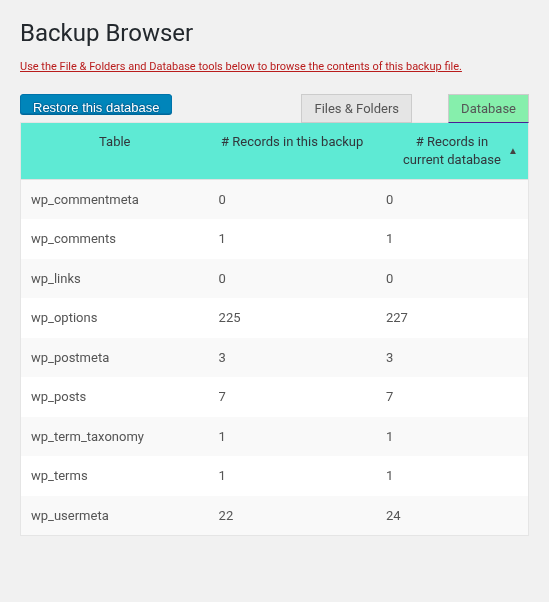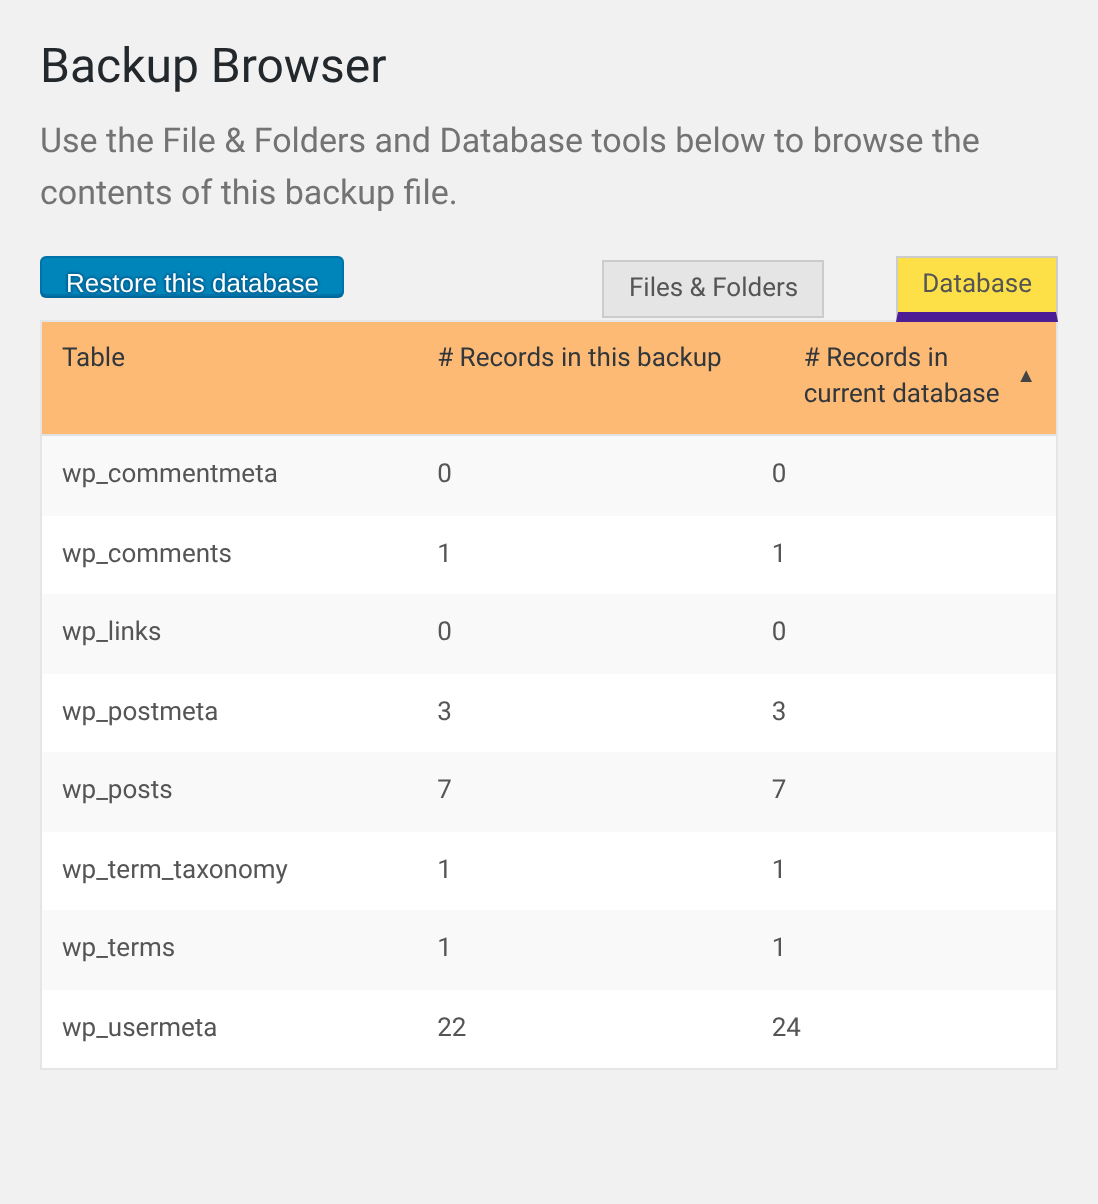--- a/index.html
+++ b/index.html
@@ -20,24 +20,25 @@
       background: #f1f1f1;
     }
     h2.page-title {
       font-size: 24px;
       font-weight: 400;
       color: #23282d;
       margin: 0 0 8px 0;
       padding: 9px 0 4px 0;
     }
     p.description {
-      font-size: 17px;
-      color: #737373;
+      font-size: 11px;
+      color: #b91c1c;
       margin: 0 0 18px 0;
       line-height: 1.5;
+      text-decoration: underline;
     }
     .top-row {
       display: flex;
       justify-content: space-between;
       align-items: flex-start;
       margin-bottom: 0;
     }
     .button-primary {
       display: inline-block;
       background: #0085ba;
@@ -61,46 +62,46 @@
       border-bottom: 1px solid #ccc;
       background: #e5e5e5;
       color: #555;
       padding: 6px 12px;
       font-size: 13px;
       cursor: pointer;
       margin-left: -1px;
       position: relative;
     }
     .tab.active {
-      background: #fde047;
-      border-bottom: 5px solid #4c1d95;
+      background: #86efac;
+      border-bottom: 1px solid #4c1d95;
       z-index: 2;
       margin-left: 36px;
     }
     .tab:first-child {
       margin-left: 0;
     }
     table.wp-list-table {
       width: 100%;
       border-spacing: 0;
       border: 1px solid #e5e5e5;
       background: #fff;
       margin-top: -1px;
       clear: both;
     }
     table.wp-list-table thead th {
-      text-align: left;
+      text-align: center;
       font-weight: 400;
       color: #32373c;
       padding: 10px 10px;
       font-size: 13px;
       line-height: 1.4;
       vertical-align: top;
       border-bottom: 1px solid #e1e1e1;
-      background: #fdba74;
+      background: #5eead4;
     }
     table.wp-list-table thead th.sortable {
       cursor: pointer;
       position: relative;
     }
     .sort-indicator {
       display: inline-block;
       font-size: 10px;
       color: #444;
       margin-left: 6px;
@@ -174,20 +175,25 @@
           <td>wp_comments</td>
           <td>1</td>
           <td>1</td>
         </tr>
         <tr>
           <td>wp_links</td>
           <td>0</td>
           <td>0</td>
         </tr>
         <tr>
+          <td>wp_options</td>
+          <td>225</td>
+          <td>227</td>
+        </tr>
+        <tr>
           <td>wp_postmeta</td>
           <td>3</td>
           <td>3</td>
         </tr>
         <tr>
           <td>wp_posts</td>
           <td>7</td>
           <td>7</td>
         </tr>
         <tr>

